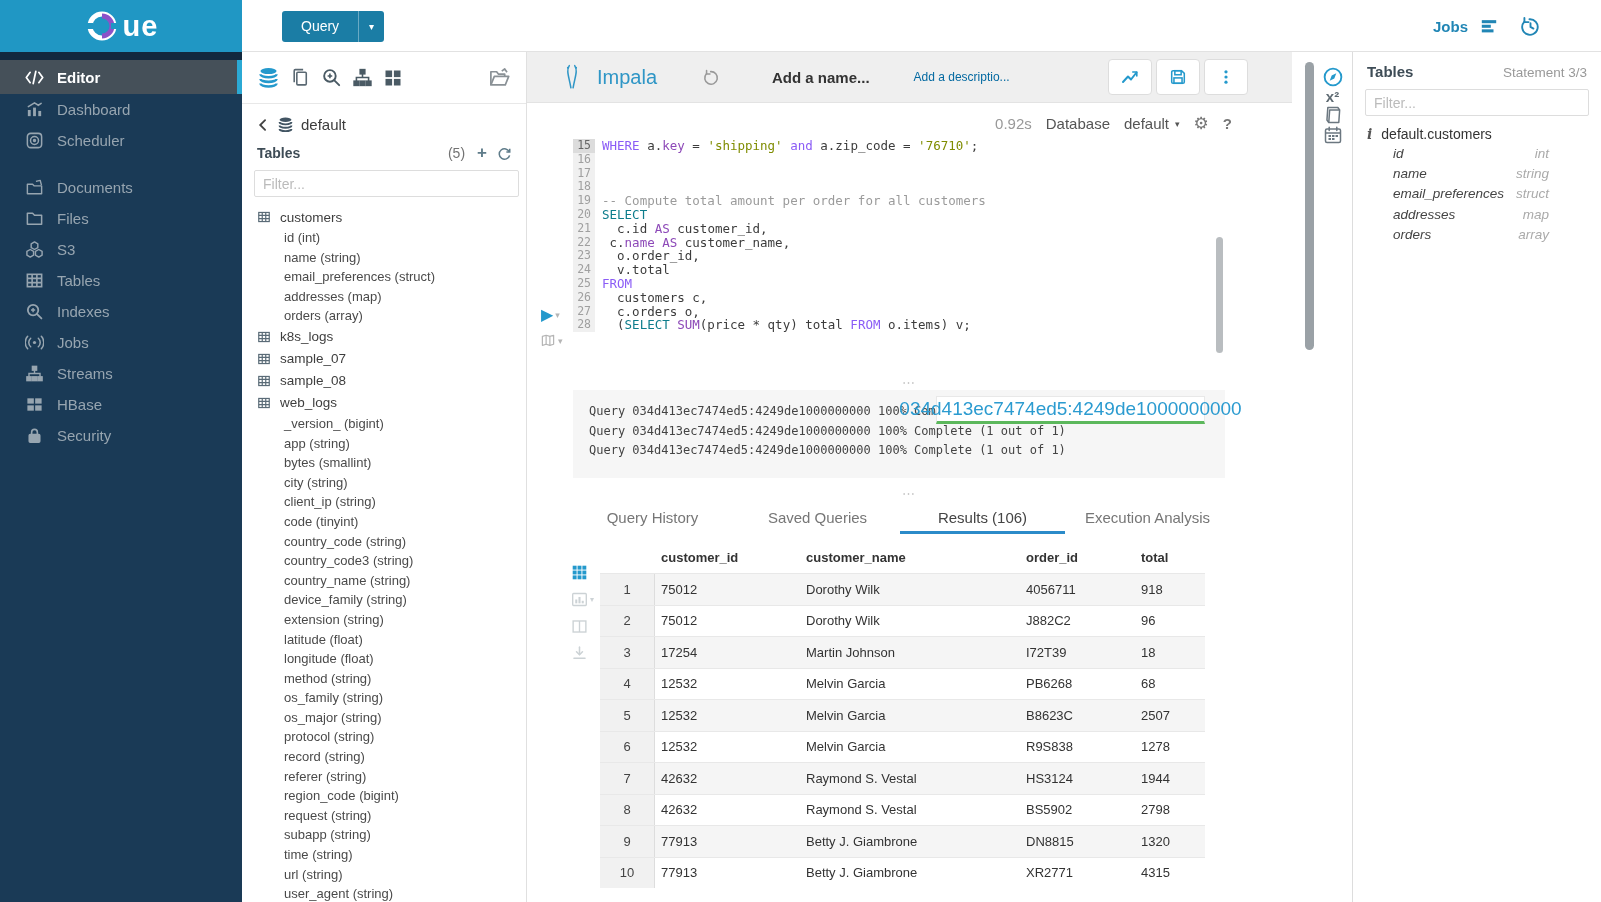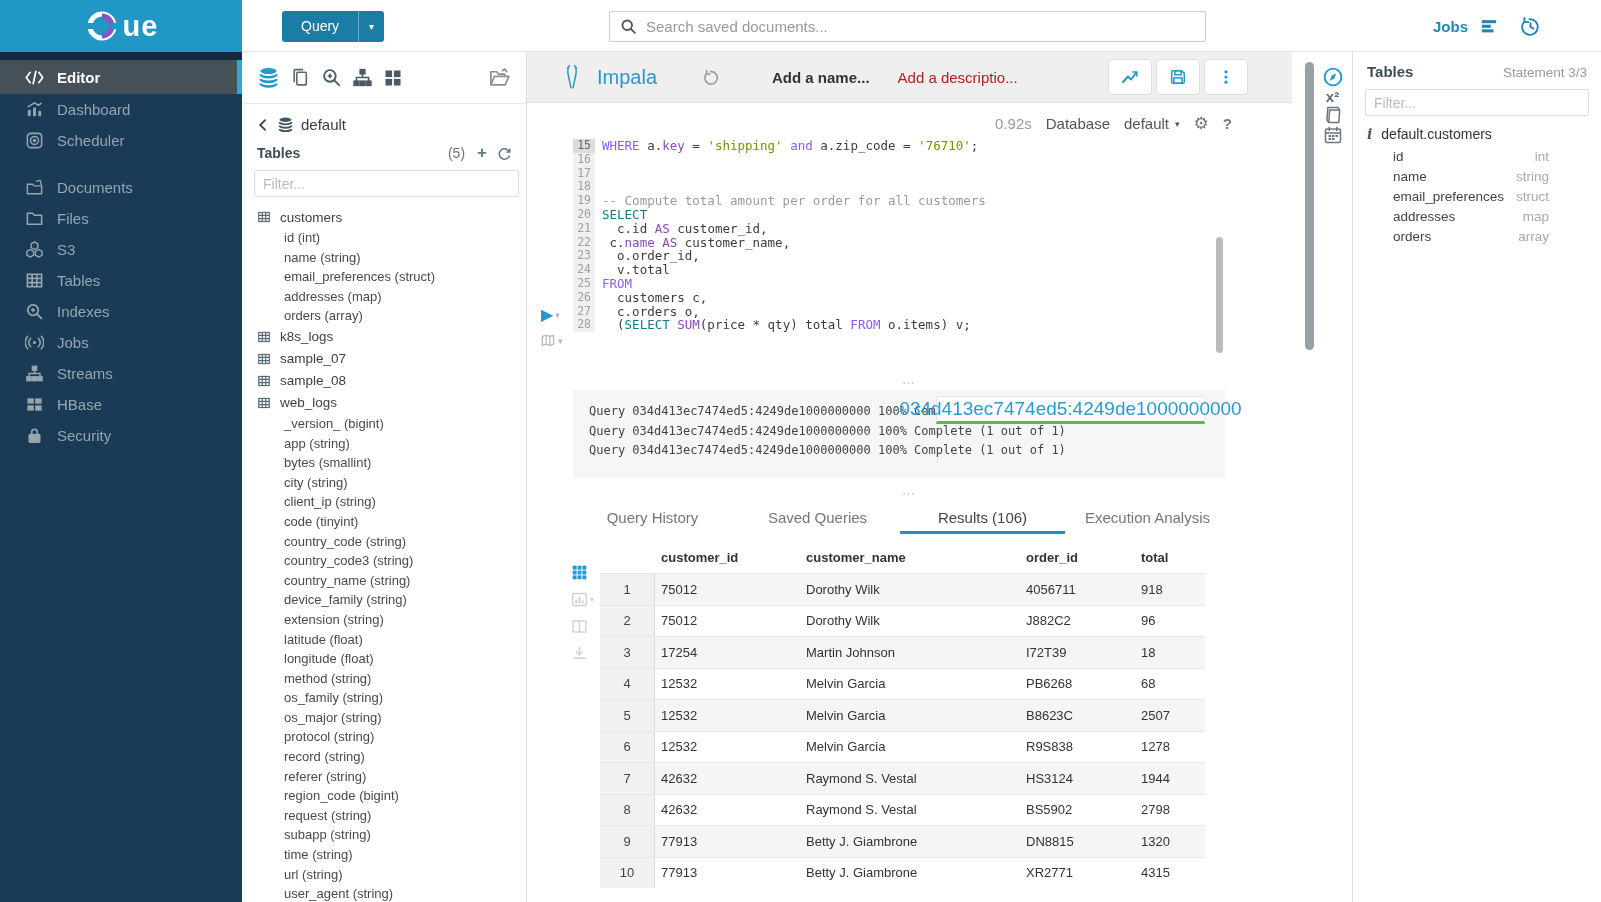--- a/index.html
+++ b/index.html
@@ -46,21 +46,21 @@
   .filter-input::placeholder { color:#bbb; }
   .tree { margin-top:9px; }
   .tree-table { height:22px; display:flex; align-items:center; gap:9px; color:#3e3e3e; font-size:13.5px; padding-left:3px; cursor:pointer; }
   .tree-col { height:19.6px; line-height:19.6px; padding-left:30px; color:#4a4a4a; font-size:13px; cursor:pointer; white-space:nowrap; }
 
   
   .main { position:absolute; left:527px; top:52px; width:765px; height:850px; background:#fff; }
   .editor-head { height:51px; background:#efefef; border-bottom:1px solid #e3e3e3; display:flex; align-items:center; position:relative; }
   .engine-title { color:#2f96c6; font-size:20px; margin-left:14px; }
   .add-name { font-size:15px; font-weight:bold; color:#333; margin-left:52px; cursor:text; }
-  .add-desc { font-size:15px; color:#b91c1c; margin-left:28px; cursor:text; }
+  .add-desc { font-size:12px; color:#0369a1; margin-left:44px; cursor:text; }
   .head-buttons { position:absolute; right:44px; top:7px; display:flex; gap:4px; }
   .hbtn { width:44px; height:36px; background:#fff; border:1px solid #ddd; border-radius:4px; display:flex; align-items:center; justify-content:center; color:#2499cc; cursor:pointer; }
   .status-row { position:absolute; right:60px; top:61px; display:flex; align-items:center; gap:14px; font-size:15px; }
   .duration { color:#999; }
   .dblabel, .dbval { color:#555; }
   .dbcaret { font-size:9px; color:#555; margin-left:-8px; }
   .gear { color:#777; font-size:17px; cursor:pointer; }
   .qmark { color:#777; font-weight:bold; font-size:15px; cursor:pointer; }
 
   .code { position:absolute; left:46px; top:87px; }
@@ -104,21 +104,21 @@
   .right-rail { position:absolute; left:1313px; top:52px; width:39px; height:850px; display:flex; flex-direction:column; align-items:center; padding-top:14px; }
   .x2 { color:#5f6b73; font-size:15px; font-weight:bold; cursor:pointer; }
   .right-panel { position:absolute; left:1352px; top:52px; width:249px; height:850px; border-left:1px solid #ddd; padding:11px 12px 0 12px; background:#fff; }
   .rp-head { display:flex; align-items:baseline; padding:0 2px 9px 2px; }
   .rp-title { font-size:15px; font-weight:bold; color:#3e4c56; }
   .rp-statement { margin-left:auto; color:#999; font-size:13.5px; }
   .rp-filter { width:100%; height:27px; border:1px solid #ddd; border-radius:2px; padding:0 8px; font-size:14px; outline:none; font-family:"Liberation Sans",sans-serif; }
   .rp-filter::placeholder { color:#bbb; }
   .rp-table { display:flex; align-items:center; gap:9px; font-size:14px; color:#333; padding:10px 0 4px 2px; cursor:pointer; }
   .info-i { font-family:"DejaVu Serif", serif; font-style:italic; font-weight:bold; color:#555; font-size:14px; }
-  .rp-col { display:flex; height:20.2px; align-items:center; font-size:13.5px; padding-left:28px; cursor:pointer; }
+  .rp-col { display:flex; height:20.2px; align-items:flex-start; font-size:13.5px; padding-left:28px; cursor:pointer;font-style:italic; }
   .rp-col .cname { color:#444; }
   .rp-col .ctype { margin-left:auto; color:#aaa; padding-right:40px; }
 </style>
 </head>
 <body>
 
 <div class="app">
 
   <div class="leftnav">
     <div class="logo-band">
@@ -253,29 +253,20 @@
           </span>
           <span>Security</span>
         </div>
       </div>
   </div>
 
   <div class="topbar">
     <div class="query-btn">
       <span class="qb-main">Query</span>
       <span class="qb-caret">▾</span>
-    </div>
-    <div class="searchbox">
-      <span class="ic" style="width:17px;height:17px">
-          <svg viewBox="0 0 20 20" fill="none" stroke="#555" stroke-width="2.2">
-            <circle cx="8.5" cy="8.5" r="5.6"></circle>
-            <path d="M12.8 12.8 L17.5 17.5" stroke-linecap="round"></path>
-          </svg>
-        </span>
-      <input placeholder="Search saved documents..." style="">
     </div>
     <div class="topbar-right">
       <span class="jobs-label">Jobs</span>
       <span class="ic" style="width:22px;height:18px;color:#2186b5">
           <svg viewBox="0 0 20 20">
             <rect x="2" y="3.5" width="16" height="3.4" fill="currentColor"></rect>
             <rect x="2" y="8.6" width="10" height="3.4" fill="currentColor"></rect>
             <rect x="2" y="13.7" width="13" height="3.4" fill="currentColor"></rect>
           </svg>
         </span>

